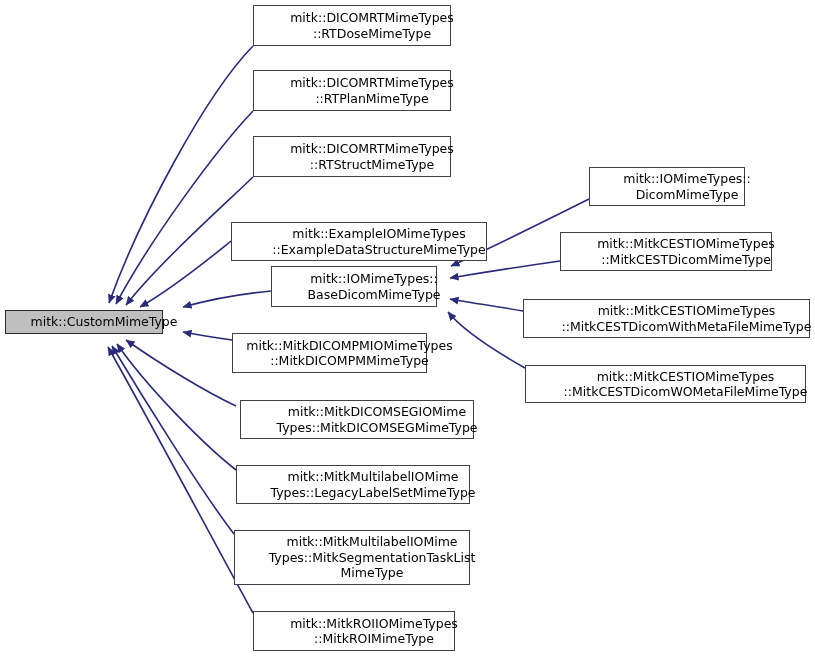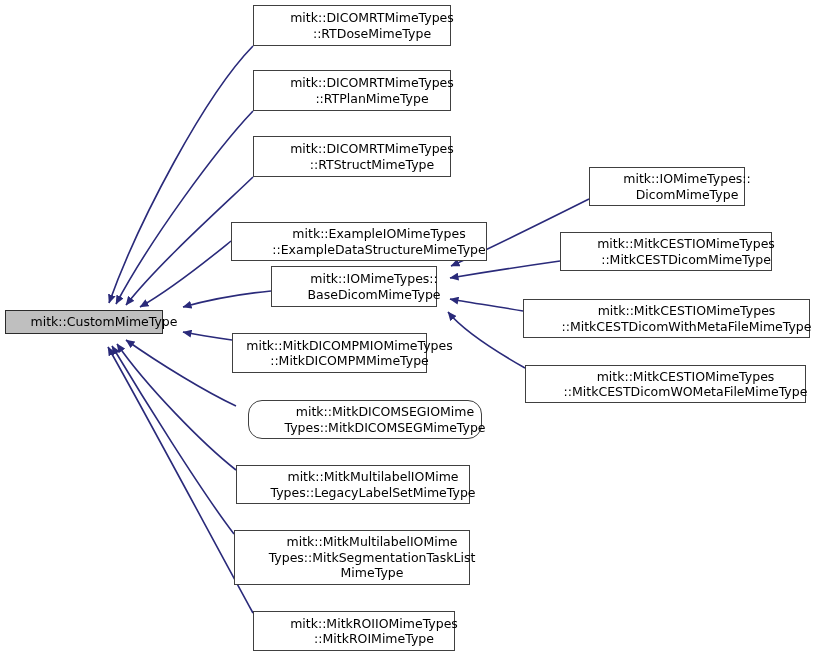--- a/index.html
+++ b/index.html
@@ -86,21 +86,21 @@
       <div class="node-box" style="left: 253px; top: 70px; width: 198px; height: 41px;"><span class="node-label">mitk::DICOMRTMimeTypes
 ::RTPlanMimeType</span></div>
       <div class="node-box" style="left: 253px; top: 136px; width: 198px; height: 41px;"><span class="node-label">mitk::DICOMRTMimeTypes
 ::RTStructMimeType</span></div>
       <div class="node-box" style="left: 231px; top: 202px; width: 256px; height: 39px; margin-top: 20px;"><span class="node-label">mitk::ExampleIOMimeTypes
 ::ExampleDataStructureMimeType</span></div>
       <div class="node-box" style="left: 271px; top: 266px; width: 166px; height: 41px;"><span class="node-label">mitk::IOMimeTypes::
 BaseDicomMimeType</span></div>
       <div class="node-box" style="left: 232px; top: 333px; width: 195px; height: 40px;"><span class="node-label">mitk::MitkDICOMPMIOMimeTypes
 ::MitkDICOMPMMimeType</span></div>
-      <div class="node-box" style="left: 248px; top: 400px; width: 234px; height: 39px; border-radius: 14px;"><span class="node-label">mitk::MitkDICOMSEGIOMime
+      <div class="node-box" style="left: 240px; top: 400px; width: 234px; height: 39px;"><span class="node-label">mitk::MitkDICOMSEGIOMime
 Types::MitkDICOMSEGMimeType</span></div>
       <div class="node-box" style="left: 236px; top: 465px; width: 234px; height: 39px;"><span class="node-label">mitk::MitkMultilabelIOMime
 Types::LegacyLabelSetMimeType</span></div>
       <div class="node-box" style="left: 234px; top: 530px; width: 236px; height: 55px;"><span class="node-label">mitk::MitkMultilabelIOMime
 Types::MitkSegmentationTaskList
 MimeType</span></div>
       <div class="node-box" style="left: 253px; top: 611px; width: 202px; height: 40px;"><span class="node-label">mitk::MitkROIIOMimeTypes
 ::MitkROIMimeType</span></div>
       <div class="node-box" style="left: 589px; top: 167px; width: 156px; height: 39px;"><span class="node-label">mitk::IOMimeTypes::
 DicomMimeType</span></div>

